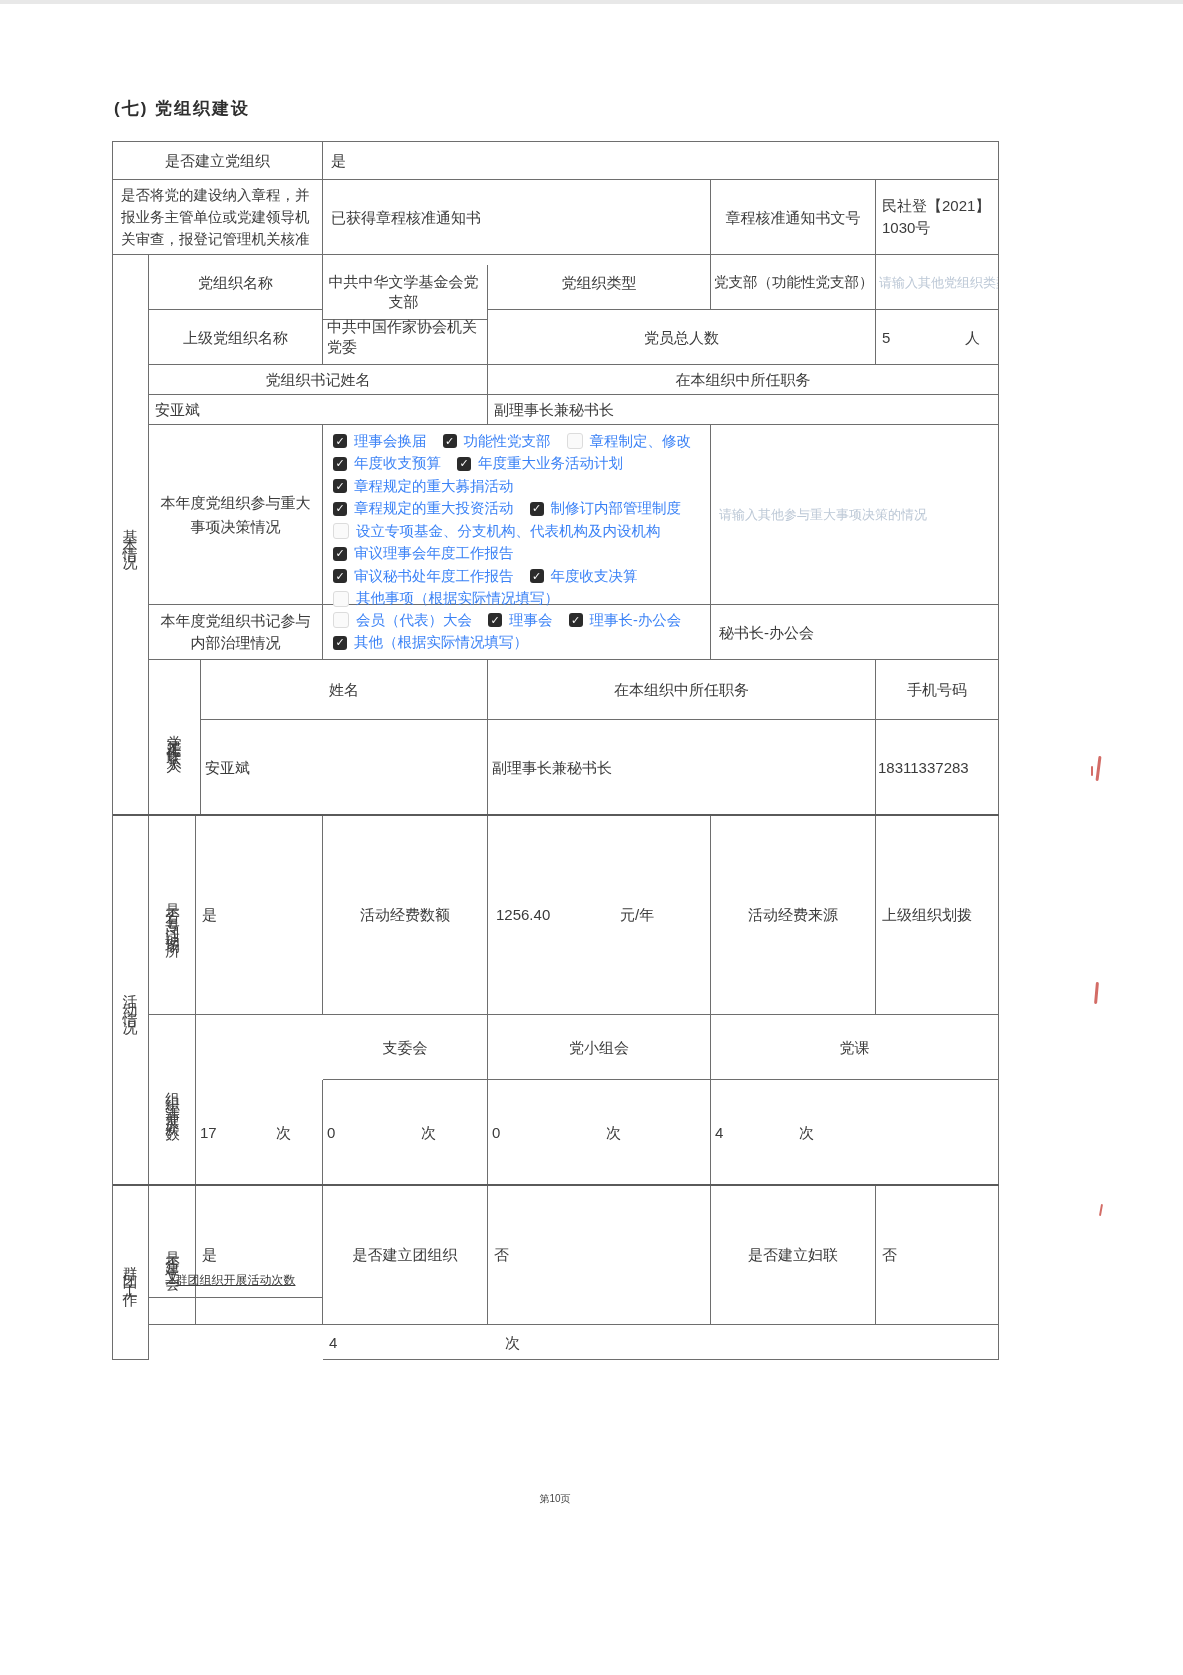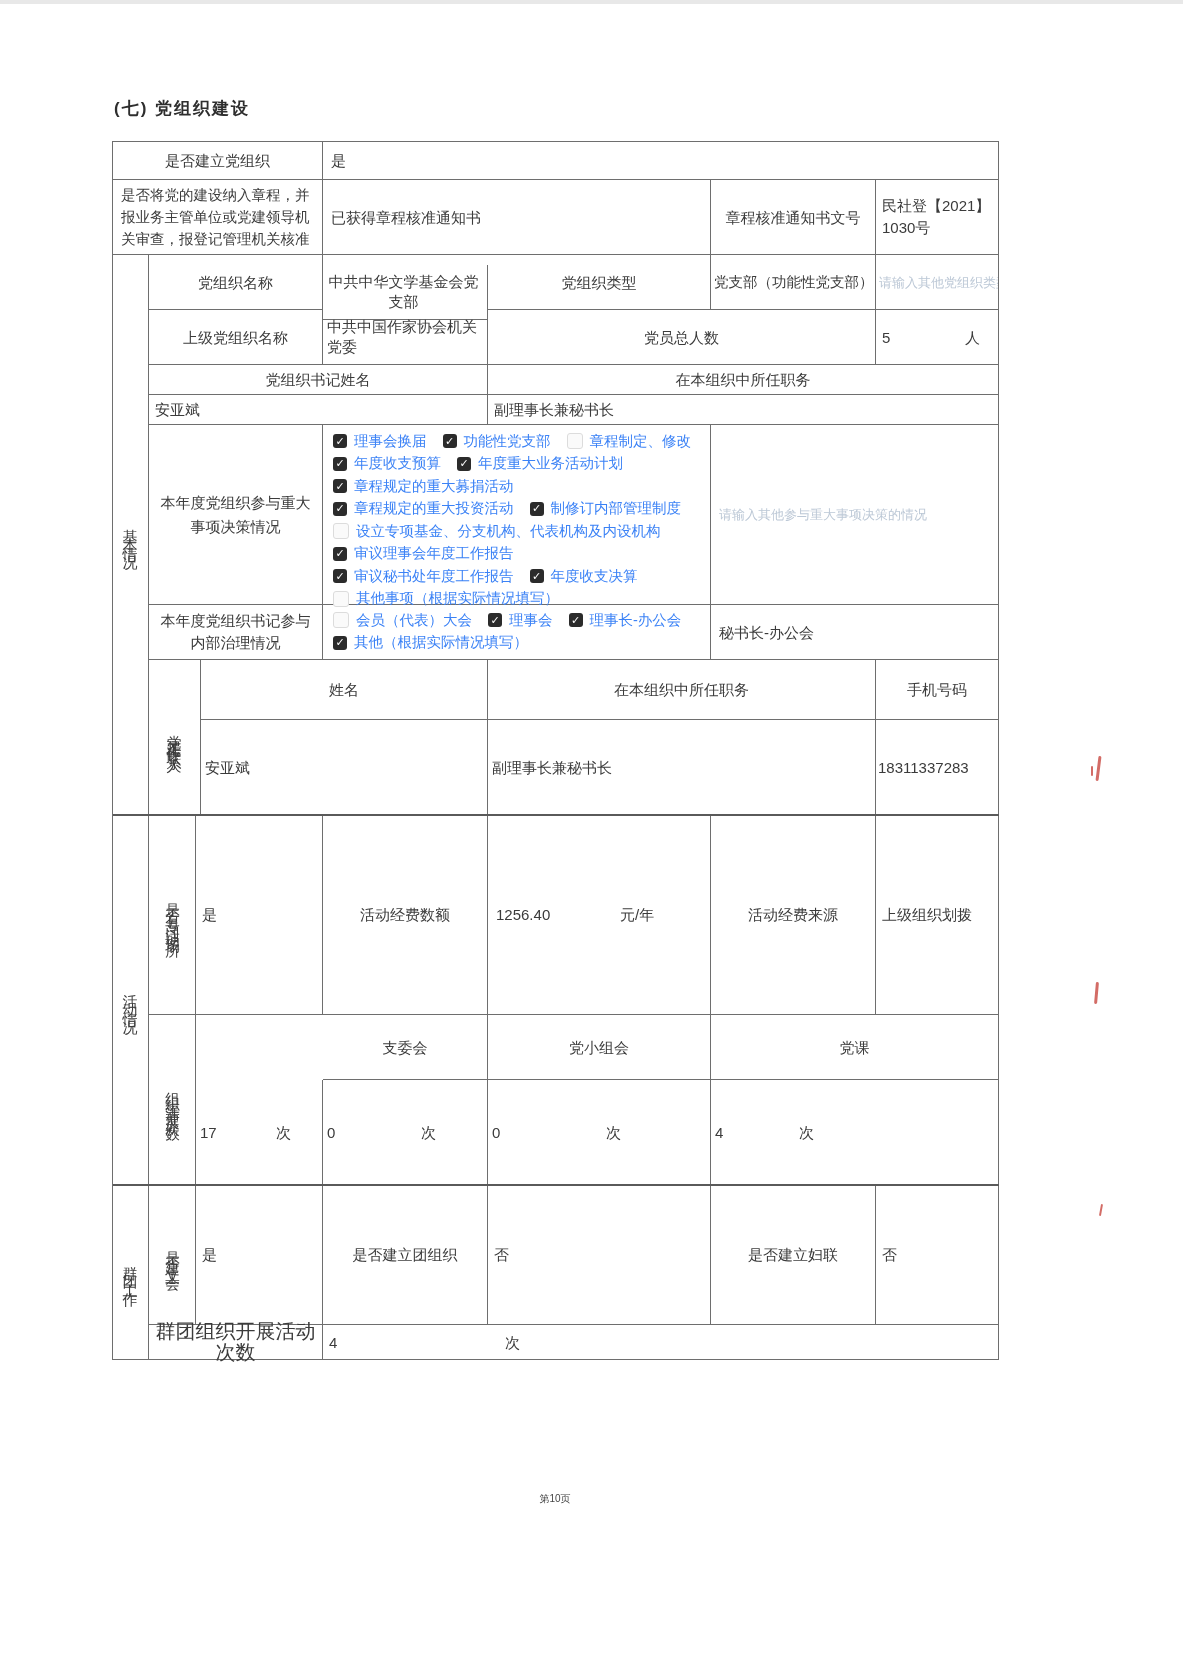--- a/index.html
+++ b/index.html
@@ -197,21 +197,21 @@
       </div>
     <div class="c vert tight" style="left:36px;top:1043px;width:47px;height:140px;">
         <span>是否建立工会</span>
       </div>
     <div class="c pl6" style="left:83px;top:1043px;width:127px;height:140px;">是</div>
     <div class="c ctr" style="left:210px;top:1043px;width:165px;height:140px;">是否建立团组织</div>
     <div class="c pl6" style="left:375px;top:1043px;width:223px;height:140px;">否</div>
     <div class="c ctr" style="left:598px;top:1043px;width:165px;height:140px;">是否建立妇联</div>
     <div class="c pl6" style="left:763px;top:1043px;width:123px;height:140px;">否</div>
 
-    <div class="c ctr" style="left:36px;top:1183px;width:174px;height:35px;font-size:20px;">群团组织开展活动次数</div>
+    <div class="c ctr" style="left:36px;top:1121px;width:174px;height:35px;font-size:12px;text-decoration:underline;">群团组织开展活动次数</div>
     <div class="c pl6" style="left:210px;top:1183px;width:676px;height:35px;">
       <span>4</span>
       <span class="unit" style="left:182px;">次</span>
     </div>
 
     <div class="thickline" style="top:672px;"></div>
     <div class="thickline" style="top:1042px;"></div>
   </div>
 
   <div class="redmark" style="left:1097px;top:752px;width:3px;height:25px;transform:rotate(7deg);"></div>

